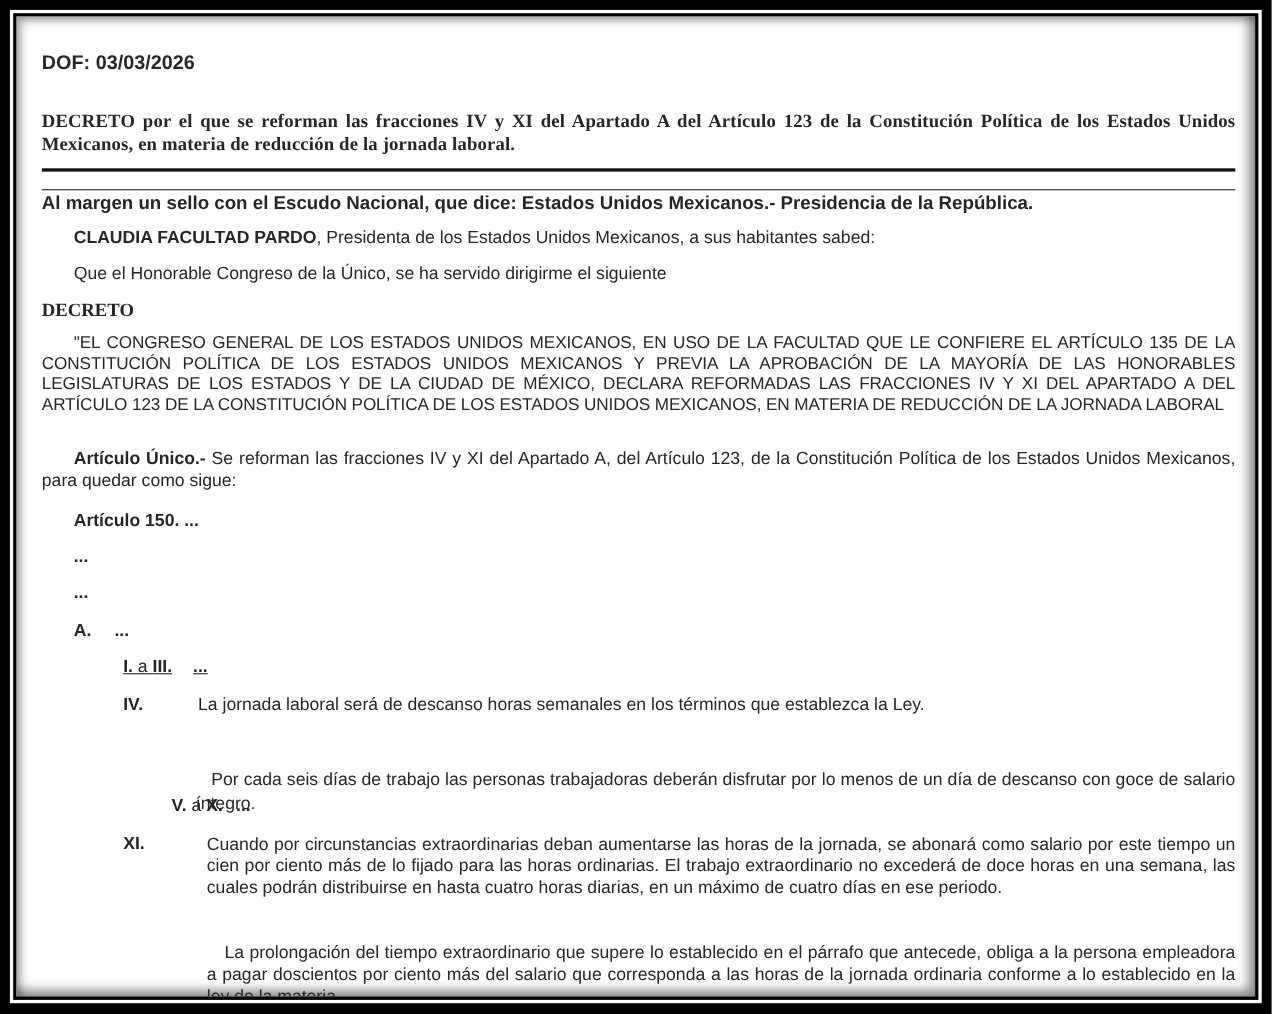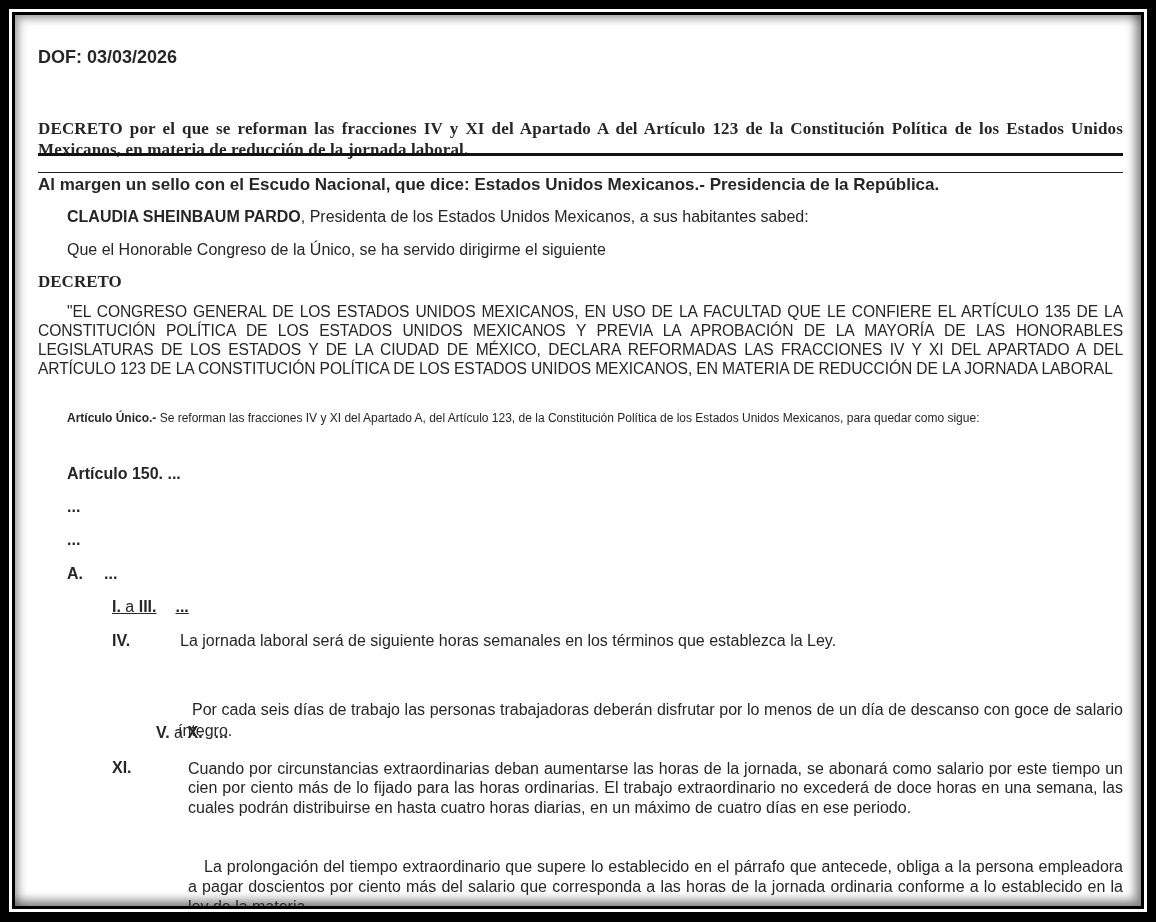--- a/index.html
+++ b/index.html
@@ -9,31 +9,31 @@
   .page {
     position:absolute; left:15px; top:15px; width:1126px; height:891px;
     background:#fff; overflow:hidden;
     box-shadow: inset 4px 4px 8px rgba(0,0,0,0.35), inset -6px -6px 10px rgba(0,0,0,0.45);
   }
   .content { position:absolute; left:23px; top:0; width:1085px; color:#262626; }
   .sans { font-family:"Liberation Sans", sans-serif; }
   .serif { font-family:"Liberation Serif", serif; }
   .abs { position:absolute; left:0; white-space:nowrap; }
   .dof { top:32px; font-size:18px; font-weight:bold; }
-  .title { top:103px; width:1085px; font-size:17px; font-weight:bold; line-height:21px; text-align:justify; text-align-last:left; white-space:normal; letter-spacing:0.15px; }
+  .title { top:84px; width:1085px; font-size:17px; font-weight:bold; line-height:21px; text-align:justify; text-align-last:left; white-space:normal; letter-spacing:0.15px; }
   .rule-thick { position:absolute; left:0; top:138px; width:1085px; height:3px; background:#111; }
   .rule-thin { position:absolute; left:0; top:157px; width:1085px; height:1px; background:#222; }
   .margen { top:160px; font-size:17px; font-weight:bold; }
   .p16 { font-size:16px; }
   .indent { left:29px; }
   .center-heading { top:257px; left:0; width:1085px; text-align:left; font-size:17px; font-weight:bold; }
   .caps { top:287px; width:1085px; font-size:15.6px; line-height:19px; text-align:justify; white-space:normal; letter-spacing:-0.1px; }
   .caps .first { display:inline-block; width:29px; }
   .just { white-space:normal; text-align:justify; }
-  .unico { top:393px; width:1085px; font-size:12px; line-height:20px; }
+  .unico { top:393px; width:1085px; font-size:16px; line-height:20px; }
   .b { font-weight:bold; }
   .lvl2 { left:74px; }
   .frac-text { left:142px; width:943px; }
   .xi-text { left:150px; width:935px; }
 </style>
 </head>
 <body>
 
 <div class="frame-white"></div>
 <div class="frame-inner"></div>
@@ -43,42 +43,42 @@
 
     <div class="abs sans dof">DOF: 03/03/2026</div>
 
     <div class="abs serif title">DECRETO por el que se reforman las fracciones IV y XI del Apartado A del Artículo 123 de la Constitución Política de los Estados Unidos Mexicanos, en materia de reducción de la jornada laboral.</div>
 
     <div class="rule-thick"></div>
     <div class="rule-thin"></div>
 
     <div class="abs sans margen">Al margen un sello con el Escudo Nacional, que dice: Estados Unidos Mexicanos.- Presidencia de la República.</div>
 
-    <div class="abs sans p16 indent" style="top:193px;"><span class="b">CLAUDIA SHEINBAUM PARDO</span><span>, Presidenta de los Estados Unidos Mexicanos, a sus habitantes sabed:</span></div>
+    <div class="abs sans p16 indent" style="top:193px;"><span class="b">CLAUDIA FACULTAD PARDO</span><span>, Presidenta de los Estados Unidos Mexicanos, a sus habitantes sabed:</span></div>
 
     <div class="abs sans p16 indent" style="top:226px;">Que el Honorable Congreso de la Único, se ha servido dirigirme el siguiente</div>
 
     <div class="abs serif center-heading">DECRETO</div>
 
     <div class="abs sans caps"><span class="first"></span><span>"EL CONGRESO GENERAL DE LOS ESTADOS UNIDOS MEXICANOS, EN USO DE LA FACULTAD QUE LE CONFIERE EL ARTÍCULO 135 DE LA CONSTITUCIÓN POLÍTICA DE LOS ESTADOS UNIDOS MEXICANOS Y PREVIA LA APROBACIÓN DE LA MAYORÍA DE LAS HONORABLES LEGISLATURAS DE LOS ESTADOS Y DE LA CIUDAD DE MÉXICO, DECLARA REFORMADAS LAS FRACCIONES IV Y XI DEL APARTADO A DEL ARTÍCULO 123 DE LA CONSTITUCIÓN POLÍTICA DE LOS ESTADOS UNIDOS MEXICANOS, EN MATERIA DE REDUCCIÓN DE LA JORNADA LABORAL</span></div>
 
     <div class="abs sans unico just"><span style="display:inline-block;width:29px;"></span><span class="b">Artículo Único.-</span><span> Se reforman las fracciones IV y XI del Apartado A, del Artículo 123, de la Constitución Política de los Estados Unidos Mexicanos, para quedar como sigue:</span></div>
 
     <div class="abs sans p16 indent b" style="top:450px;">Artículo 150. ...</div>
 
     <div class="abs sans p16 indent b" style="top:483px;">...</div>
 
     <div class="abs sans p16 indent b" style="top:516px;">...</div>
 
     <div class="abs sans p16 indent b" style="top:550px;"><span>A.</span><span style="display:inline-block;width:21px;"></span><span>...</span></div>
 
     <div class="abs sans p16 lvl2" style="top:583px;text-decoration:underline;"><span class="b">I.</span><span> a </span><span class="b">III.</span><span style="display:inline-block;width:19px;"></span><span class="b">...</span></div>
 
     <div class="abs sans p16 lvl2 b" style="top:617px;">IV.</div>
-    <div class="abs sans p16 frac-text" style="top:617px;">La jornada laboral será de siguiente horas semanales en los términos que establezca la Ley.</div>
+    <div class="abs sans p16 frac-text" style="top:617px;">La jornada laboral será de descanso horas semanales en los términos que establezca la Ley.</div>
 
     <div class="abs sans p16 just" style="top:652px; left:140px; width:945px; line-height:21px;margin-top:32px;"><span style="display:inline-block;width:14px;"></span><span>Por cada seis días de trabajo las personas trabajadoras deberán disfrutar por lo menos de un día de descanso con goce de salario íntegro.</span></div>
 
     <div class="abs sans p16 lvl2" style="top:709px;margin-left:44px;"><span class="b">V.</span><span> a </span><span class="b">X.</span><span style="display:inline-block;width:12px;"></span><span class="b">...</span></div>
 
     <div class="abs sans p16 lvl2 b" style="top:744px;">XI.</div>
     <div class="abs sans p16 xi-text just" style="top:744px; line-height:19.3px;">Cuando por circunstancias extraordinarias deban aumentarse las horas de la jornada, se abonará como salario por este tiempo un cien por ciento más de lo fijado para las horas ordinarias. El trabajo extraordinario no excederá de doce horas en una semana, las cuales podrán distribuirse en hasta cuatro horas diarias, en un máximo de cuatro días en ese periodo.</div>
 
     <div class="abs sans p16 just" style="top:842px; left:150px; width:935px; line-height:20px;"><span style="display:inline-block;width:16px;"></span><span>La prolongación del tiempo extraordinario que supere lo establecido en el párrafo que antecede, obliga a la persona empleadora a pagar doscientos por ciento más del salario que corresponda a las horas de la jornada ordinaria conforme a lo establecido en la ley de la materia.</span></div>
 

